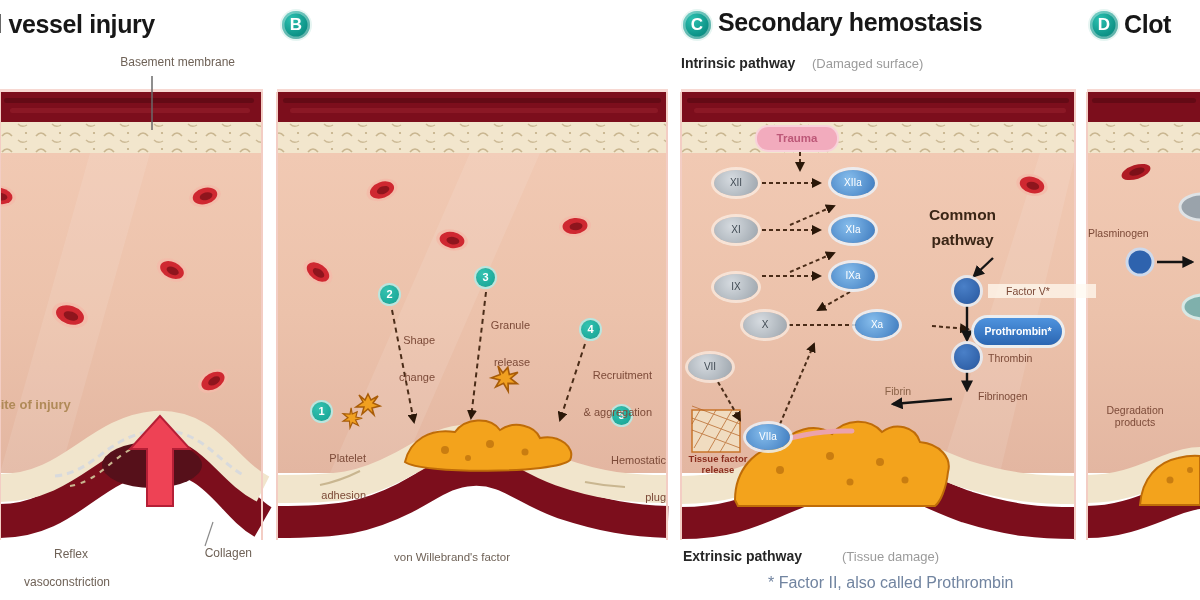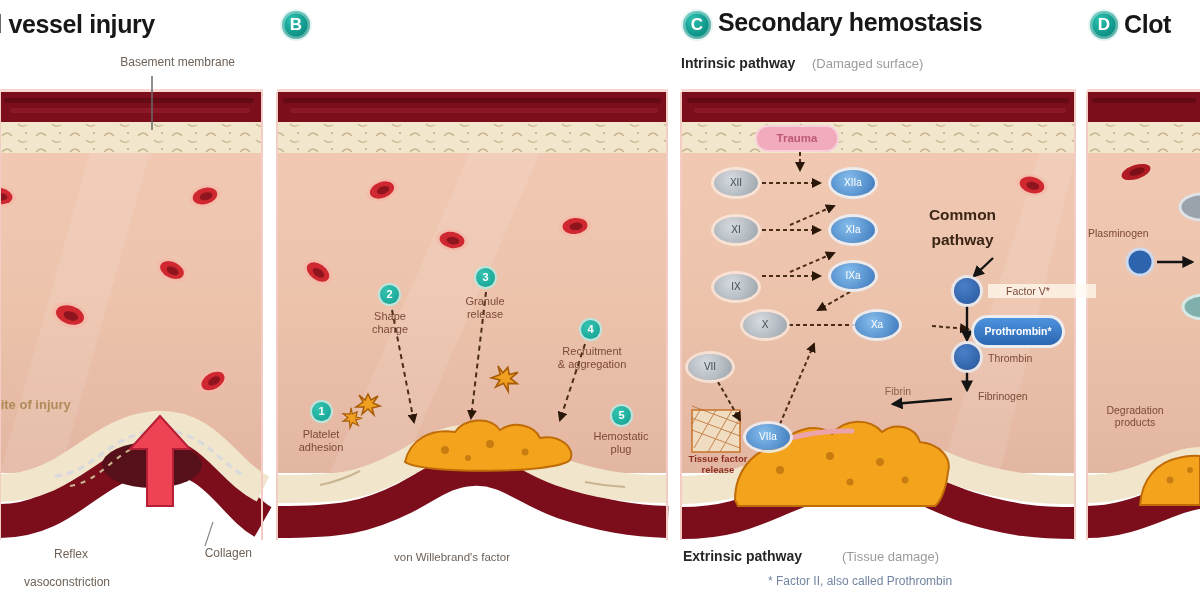--- a/index.html
+++ b/index.html
@@ -6,37 +6,37 @@
   #stage{position:relative;width:1200px;height:600px;overflow:hidden;background:#ffffff;
          font-family:"Liberation Sans", sans-serif;}
   .abs{position:absolute;}
   svg{display:block;}
   .ttl{font-size:25px;font-weight:800;color:#171717;letter-spacing:-0.4px;white-space:nowrap;}
   .badge{width:28px;height:28px;border-radius:50%;background:radial-gradient(circle at 35% 30%,#2cc0b0,#0e9488 60%,#0a7d72);
          box-shadow:inset 0 0 0 2.5px rgba(255,255,255,0.35),0 0 0 2px #e6f5f2;
          color:#fff;font-weight:800;font-size:17px;line-height:28px;text-align:center;}
   .numc{width:19px;height:19px;border-radius:50%;background:radial-gradient(circle at 35% 30%,#35c2b0,#12a193);
         box-shadow:0 0 0 2px #b9e6df;color:#fff;font-weight:700;font-size:11px;line-height:19px;text-align:center;}
-  .lblb{font-size:11px;color:#7c4a38;line-height:13px;text-align:center;}
+  .lblb{font-size:11px;color:#7c4a38;line-height:13px;text-align:right;margin-top:24px;}
   .lblg{font-size:12px;color:#6f6257;line-height:14px;text-align:right;white-space:nowrap;}
   .subb{font-size:14px;font-weight:800;color:#262626;white-space:nowrap;}
   .subg{font-size:13px;color:#9b9b9b;white-space:nowrap;}
   .fac{width:44px;height:26px;border-radius:50%;font-size:10px;font-weight:400;
        line-height:26px;text-align:center;}
   .fgray{background:radial-gradient(circle at 40% 35%,#d6dbe0,#99a2aa);color:#424c55;
          box-shadow:0 0 0 3px rgba(255,252,245,0.55);}
   .fblue{background:radial-gradient(circle at 40% 35%,#86bdec,#3a77bc);color:#fff;
          box-shadow:0 0 0 3px rgba(235,244,252,0.8);}
   .circ{width:26px;height:26px;border-radius:50%;background:radial-gradient(circle at 38% 32%,#4a80c8,#27579e);
         box-shadow:0 0 0 3px rgba(230,240,250,0.8);}
   .pill{width:88px;height:27px;border-radius:14px;background:linear-gradient(180deg,#4e93de,#2b66b2);
         box-shadow:0 0 0 3px rgba(235,244,252,0.85);color:#fff;font-weight:700;font-size:10.5px;
         line-height:27px;text-align:center;}
   .slbl{font-size:10.5px;color:#7c4a38;line-height:12px;}
-  .note{font-size:12px;color:#7184a0;}
+  .note{font-size:16px;color:#7184a0;}
   .common{font-size:15.5px;font-weight:800;color:#3b2616;line-height:25px;text-align:center;}
   .trauma{width:80px;height:23px;border-radius:11px;background:#f2abbd;box-shadow:0 0 0 2px #f8d2da;
           color:#bd5878;font-weight:800;font-size:11.5px;line-height:23px;text-align:center;}
   .tfl{font-size:9.5px;color:#8b2e1e;line-height:11px;text-align:center;font-weight:700;}
   .site{font-size:13px;font-weight:700;color:#b08a58;white-space:nowrap;}
 </style>
 </head>
 <body>
 
 <div id="stage">

